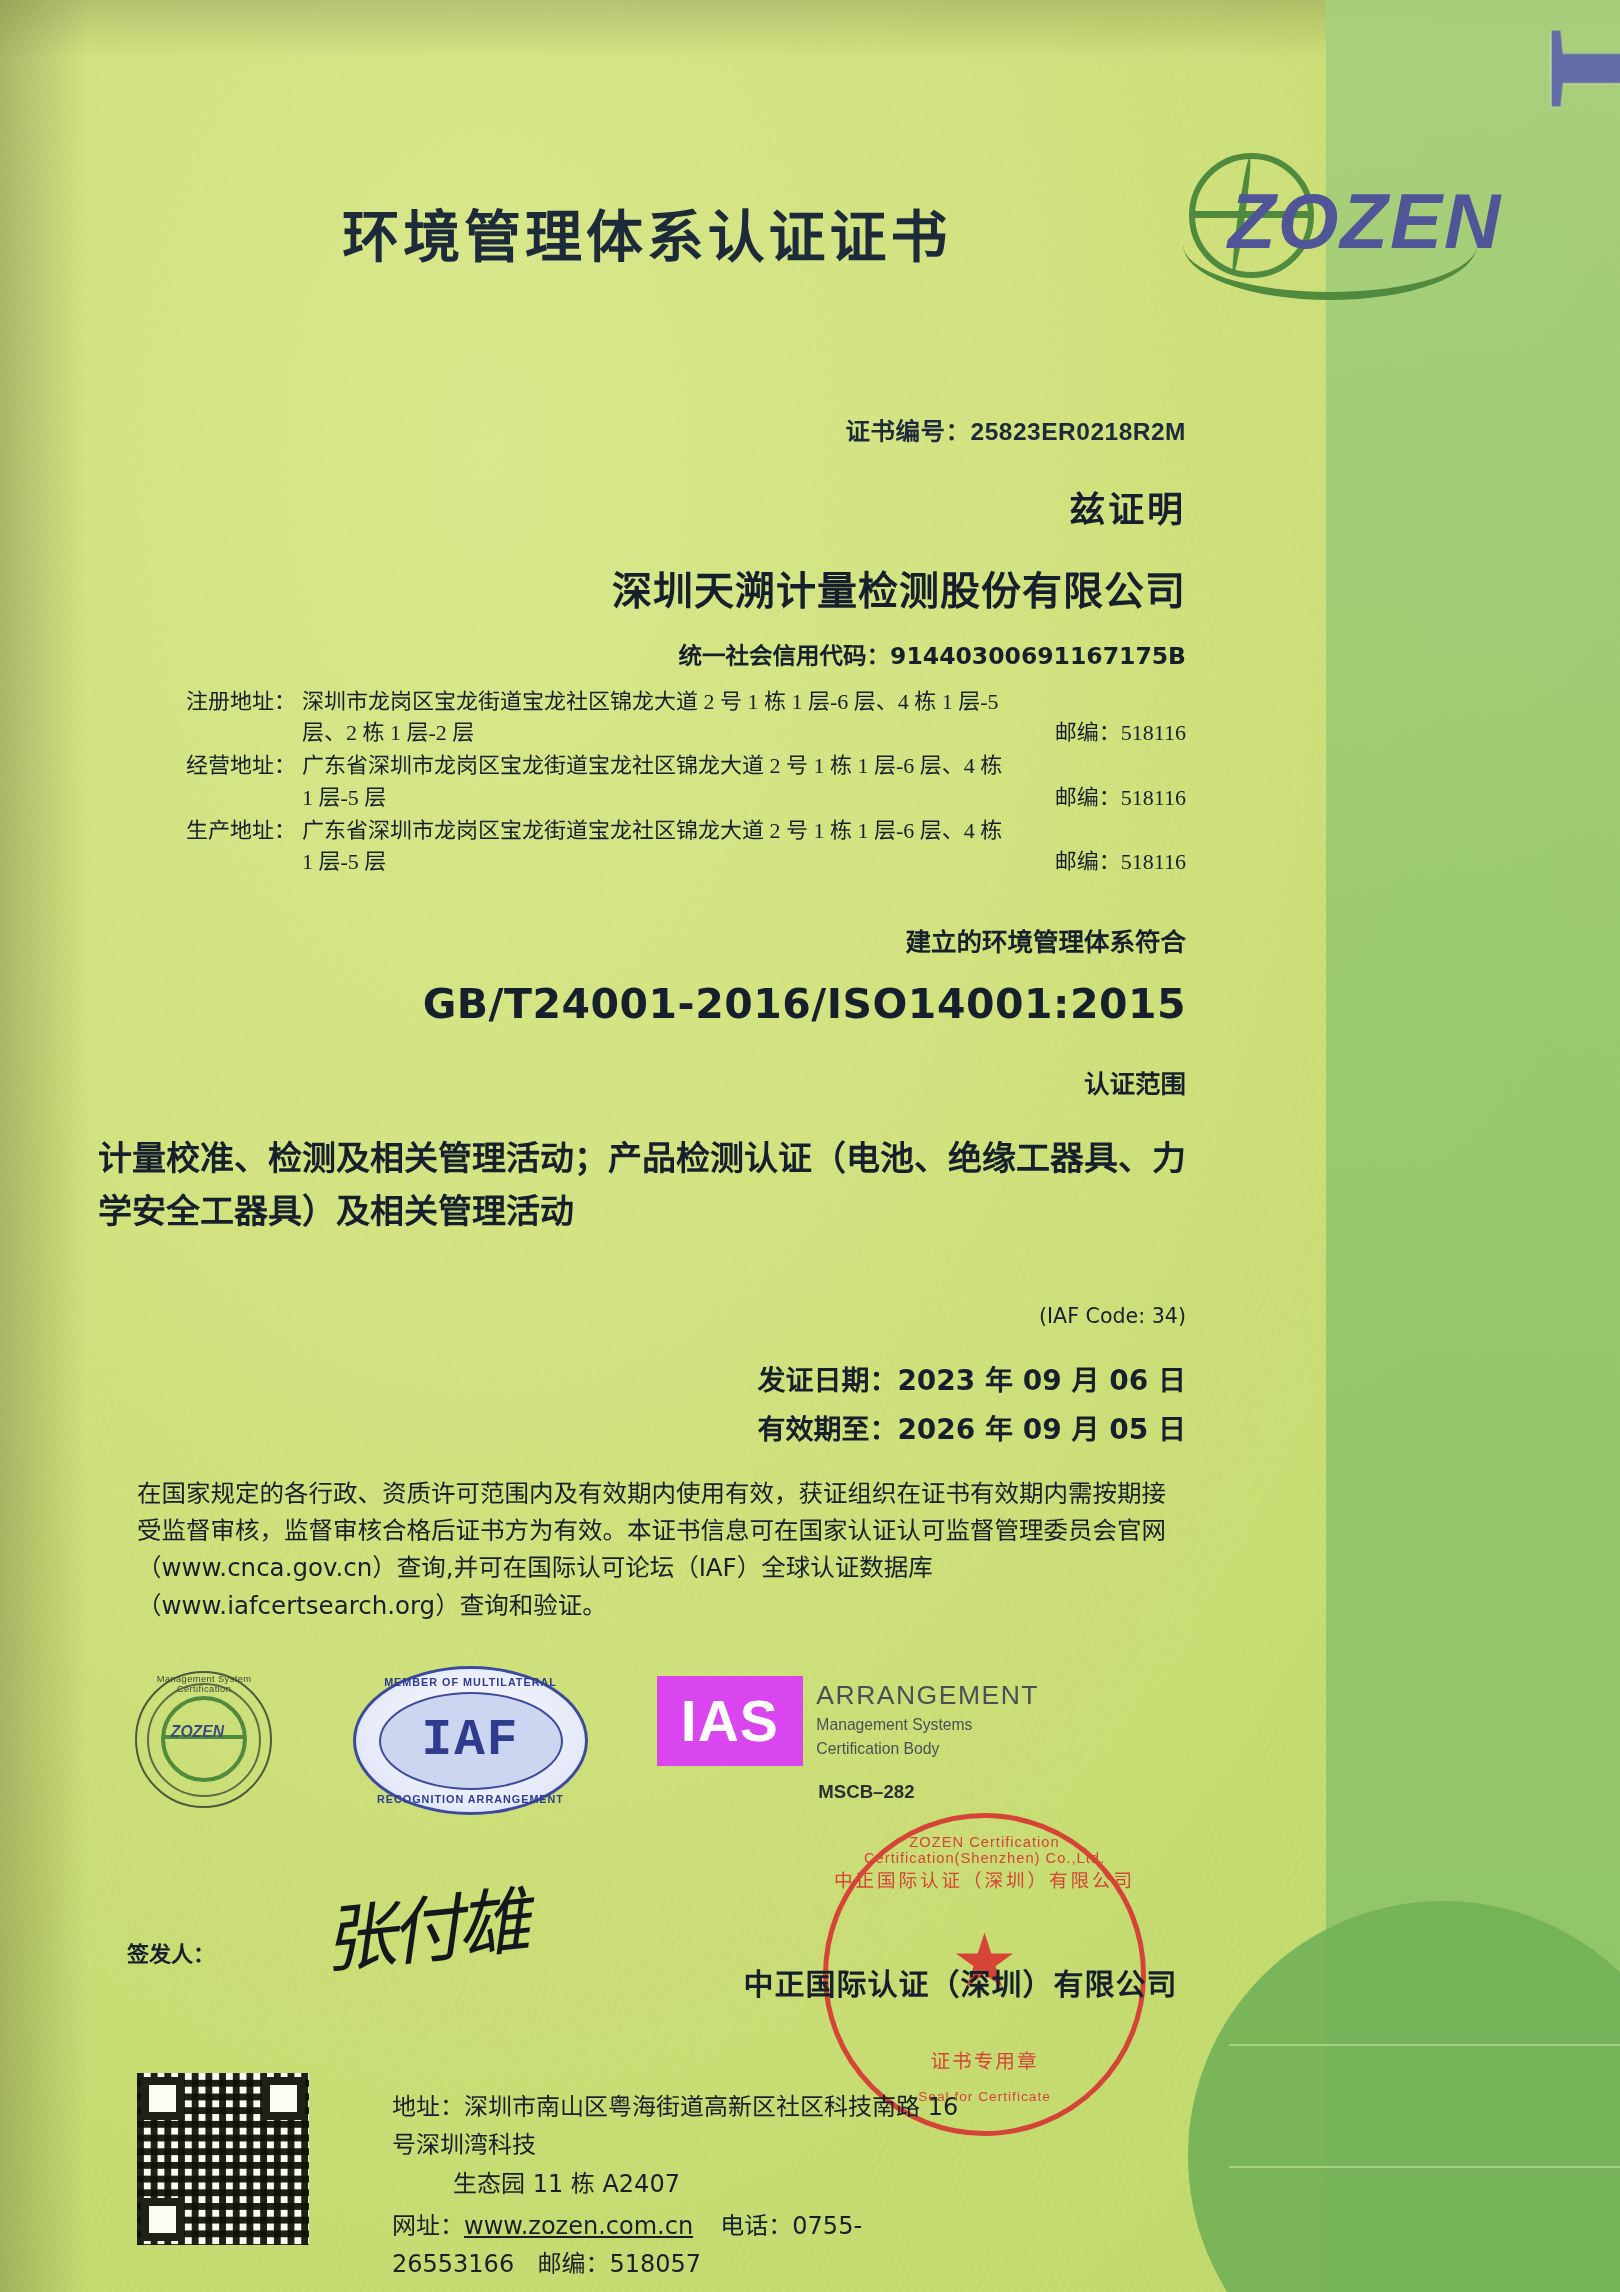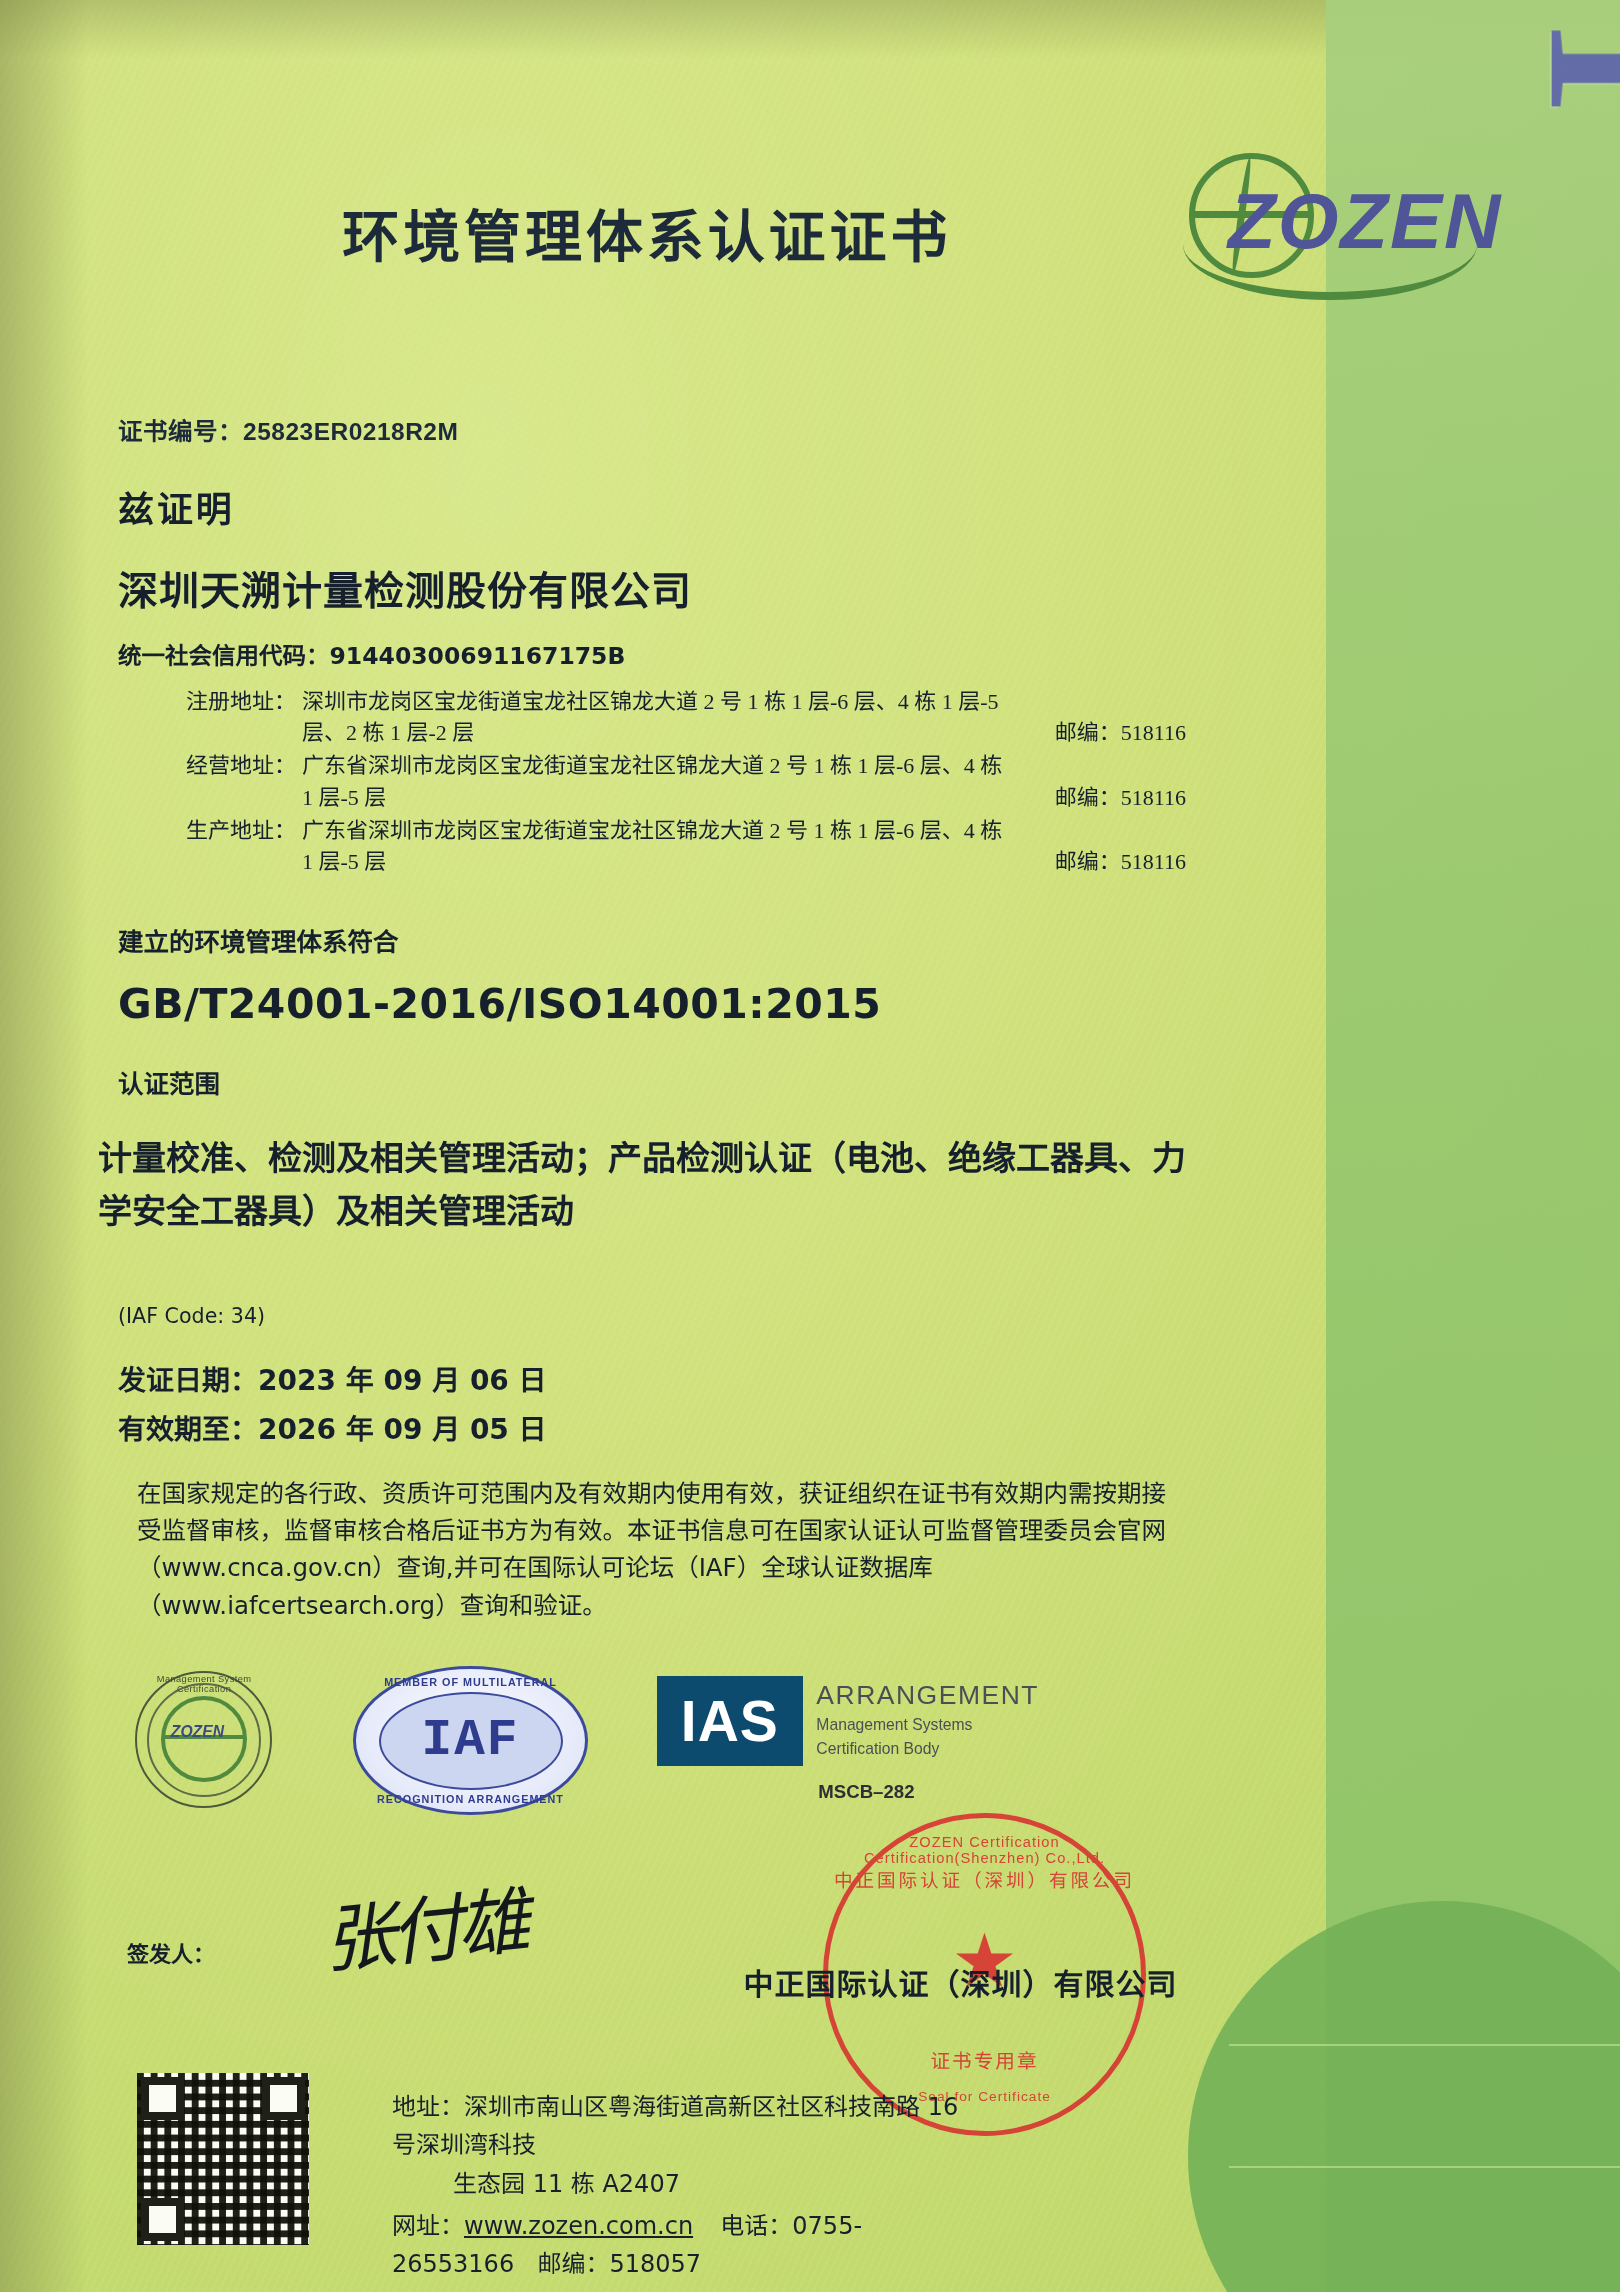--- a/index.html
+++ b/index.html
@@ -162,21 +162,22 @@
     font-weight: bold;
     font-size: 57px;
     letter-spacing: 3.9px;
     color: #1d2a3a;
     padding-left: 19.6px;
   }
 
   .right-col {
     position: absolute;
     left: 118px;
-    right: 96px;
+    right: 88px;
+    text-align: right;
   }
 
   .cert-no {
     top: 412px;
     font-size: 24.5px;
     font-weight: bold;
     color: #1d2a3a;
     letter-spacing: 0.5px;
   }
   .hereby {
@@ -407,21 +408,21 @@
 
   .logo-ias {
     position: absolute;
     left: 549px; top: 9.8px;
     width: 382px; height: 137px;
     display: flex;
     align-items: flex-start;
   }
   .logo-ias .ias-mark {
     width: 147px; height: 90px;
-    background: #0c4a6e;
+    background: #d946ef;
     color: #fff;
     display: flex;
     align-items: center;
     justify-content: center;
     font-family: "Liberation Sans", sans-serif;
     font-weight: bold;
     font-size: 57px;
     letter-spacing: 1px;
   }
   .logo-ias .ias-info {

